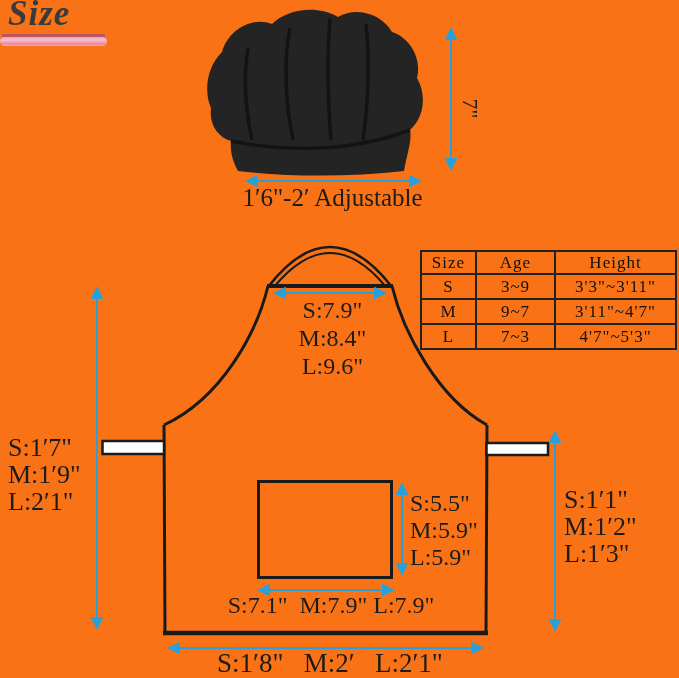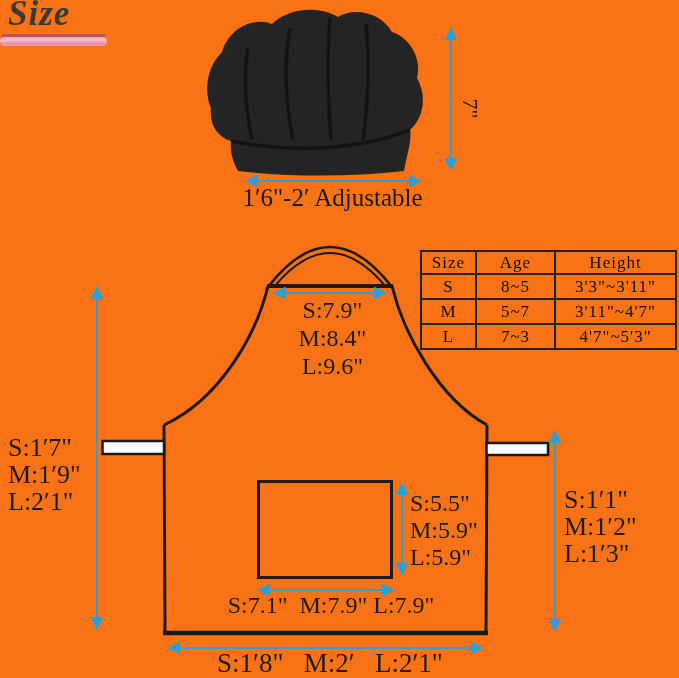--- a/index.html
+++ b/index.html
@@ -121,26 +121,26 @@
 
   <table id="size-table">
     <tbody>
         <tr>
       <th class="c-size">Size</th>
       <th class="c-age">Age</th>
       <th class="c-height">Height</th>
     </tr>
     <tr>
       <td>S</td>
-      <td>8~5</td>
+      <td>3~9</td>
       <td>3'3"~3'11"</td>
     </tr>
     <tr>
       <td>M</td>
-      <td>5~7</td>
+      <td>9~7</td>
       <td>3'11"~4'7"</td>
     </tr>
     <tr>
       <td>L</td>
       <td>7~3</td>
       <td>4'7"~5'3"</td>
     </tr>
   </tbody>
     </table>
 

